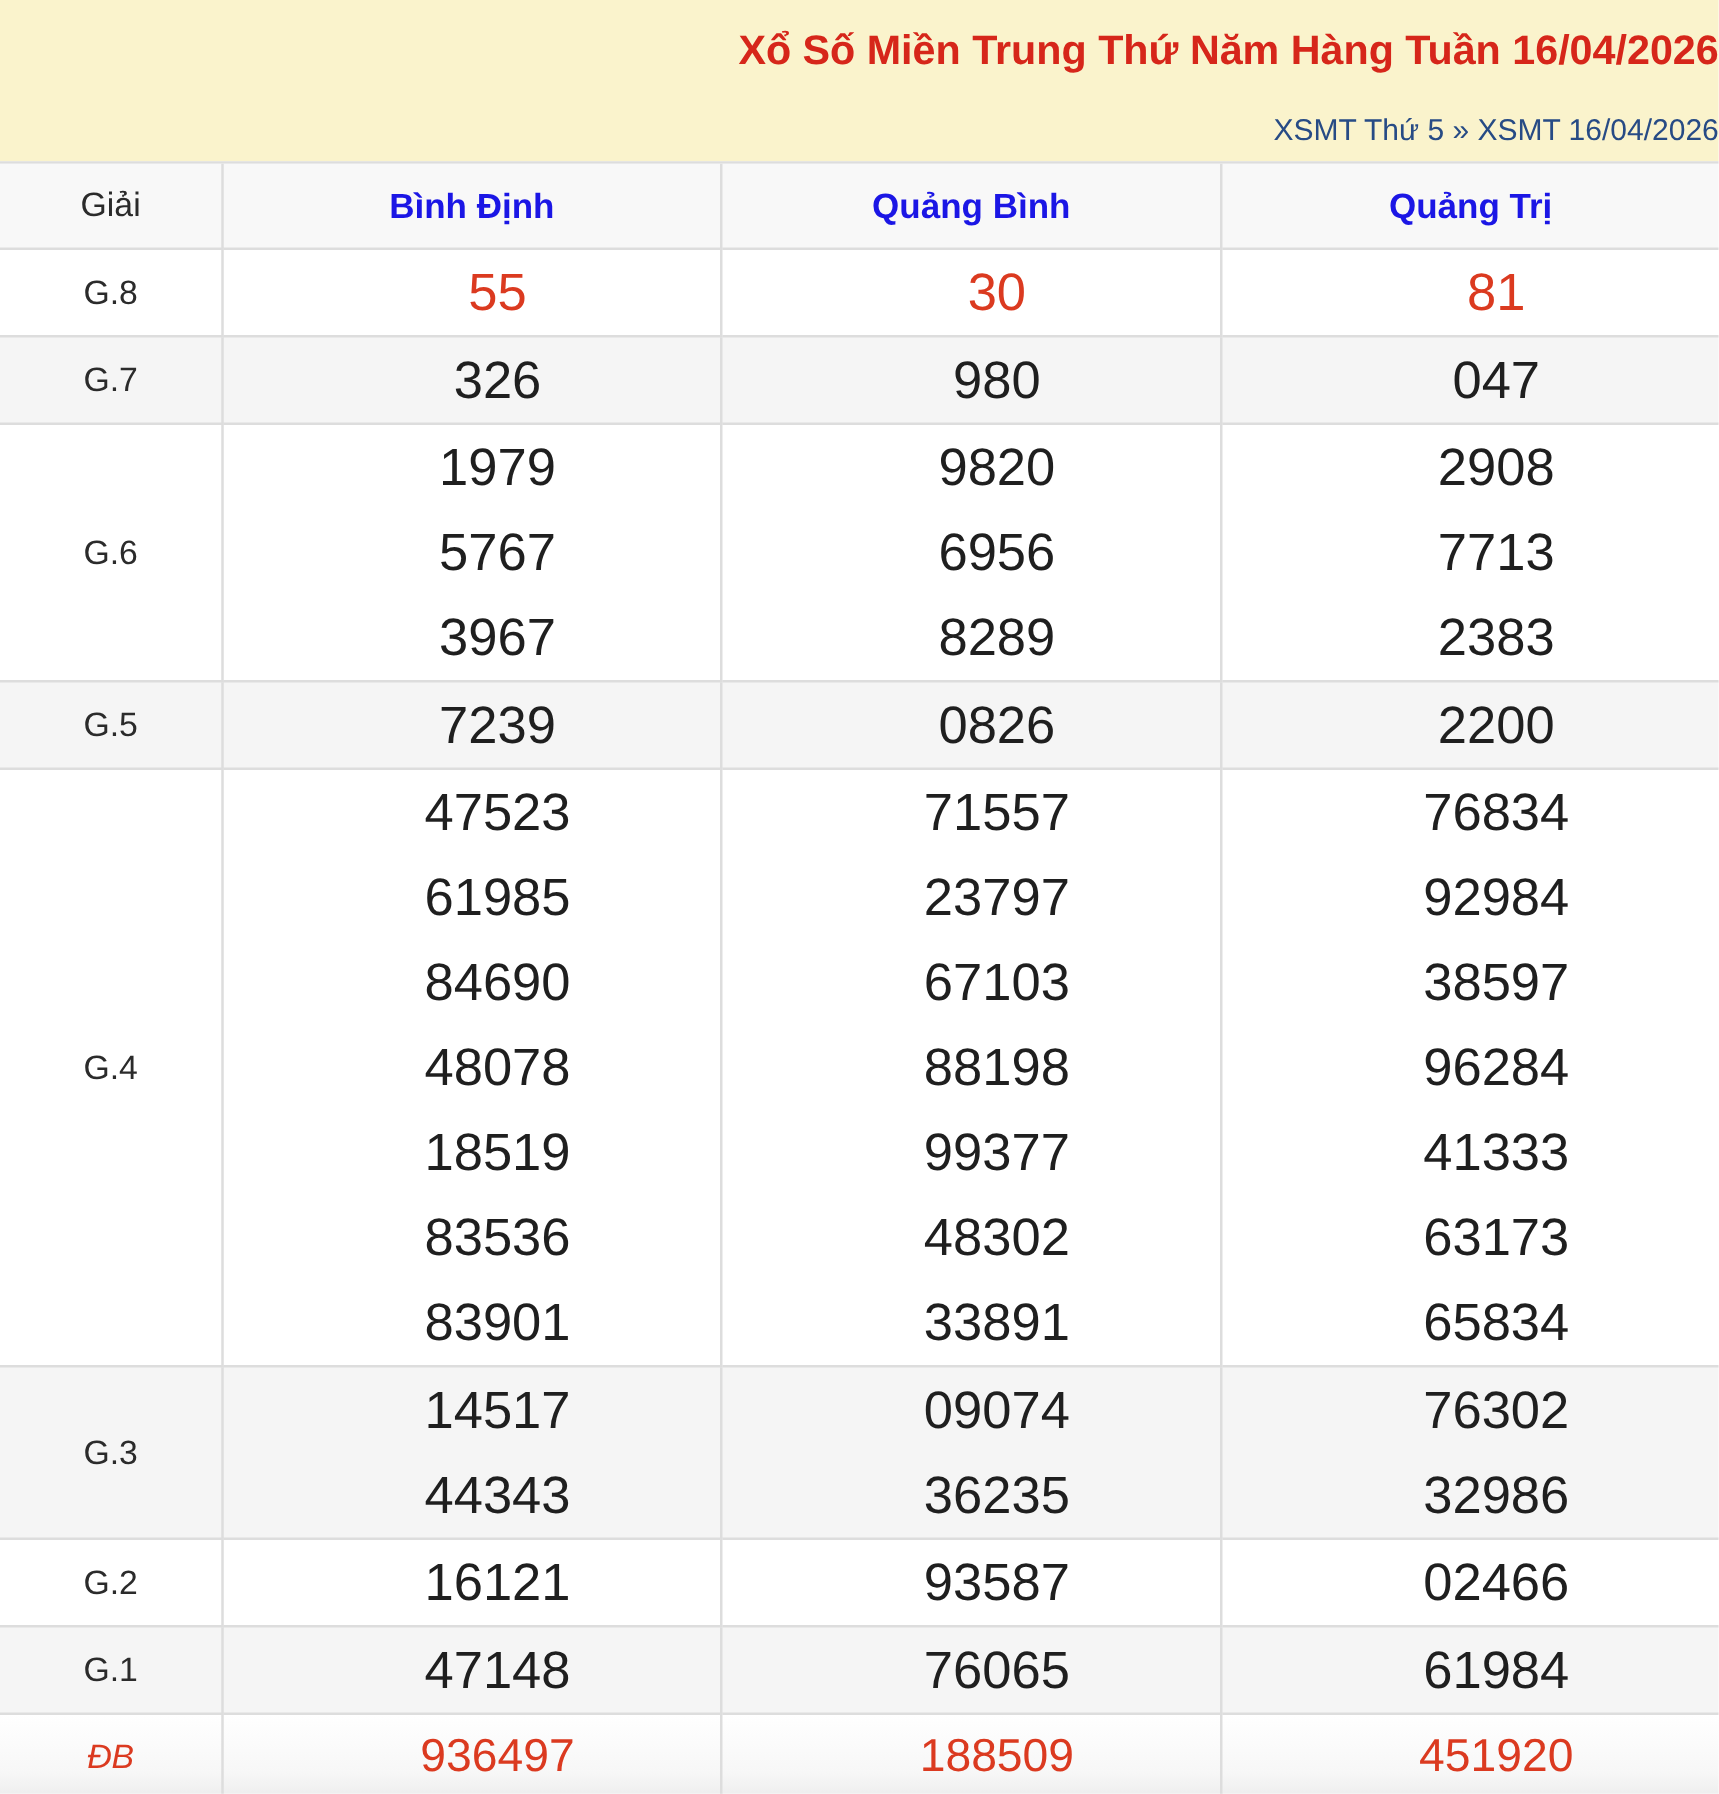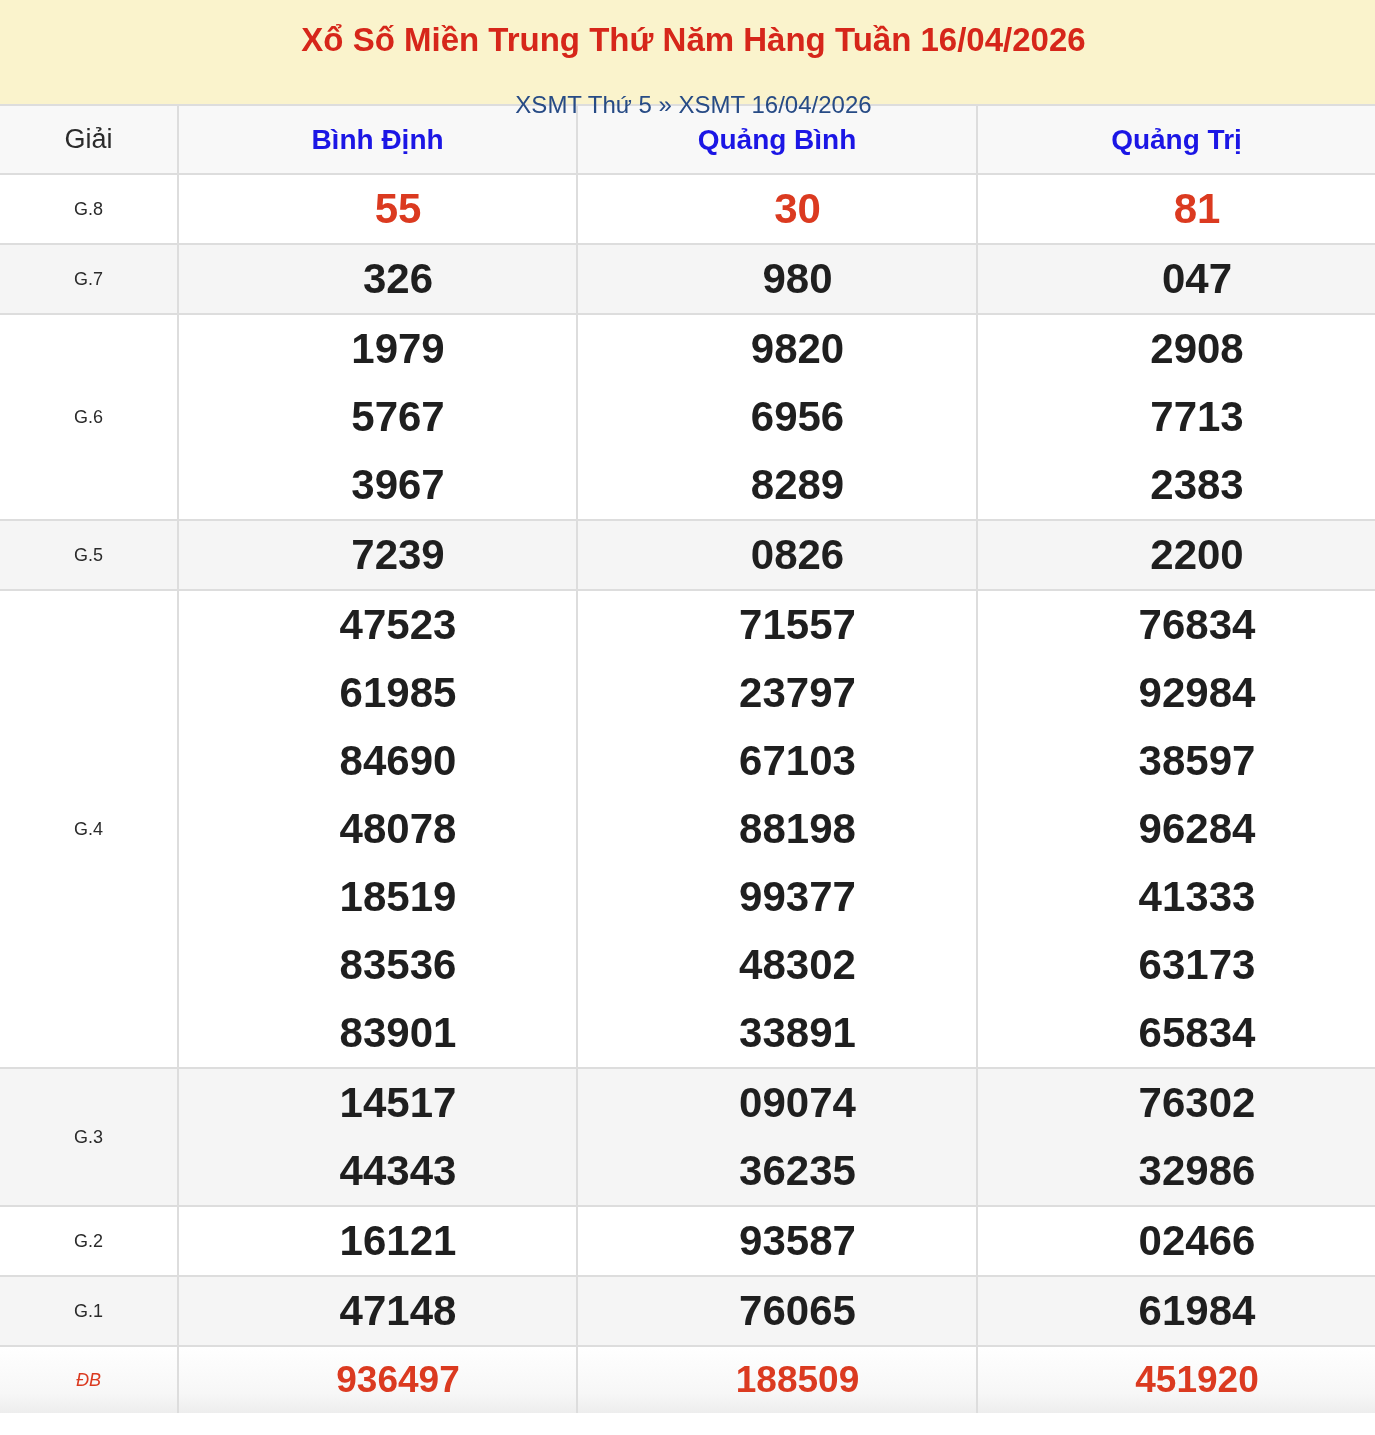--- a/index.html
+++ b/index.html
@@ -21,23 +21,23 @@
     background: #ffffff;
     font-family: "Liberation Sans", sans-serif;
   }
   body {
     width: 1375px;
     height: 1435px;
     overflow: hidden;
   }
   .banner {
     width: 100%;
-    height: 104px;
+    height: 129px;
     background: var(--banner-bg);
-    text-align: center;
+    text-align: right;
     padding-left: 12px;
   }
   .title {
     margin: 0;
     padding-top: 18px;
     font-size: 33px;
     line-height: 44px;
     font-weight: bold;
     color: var(--accent-red);
   }
@@ -72,26 +72,26 @@
   }
   th.prov {
     font-size: 28px;
     font-weight: bold;
     color: var(--link-blue);
     cursor: pointer;
   }
   tbody tr { background: #ffffff; }
   tbody tr.alt { background: var(--row-gray); }
   td.label {
-    font-size: 18px;
+    font-size: 27px;
     color: var(--label-black);
   }
   .num {
     font-size: 42px;
-    font-weight: bold;
+    font-weight: normal;
     line-height: 68px;
     color: var(--number-black);
     white-space: nowrap;
     margin-left: 41px;
   }
   tr.red .num { color: var(--number-red); }
   tr.special { background: linear-gradient(180deg, #ffffff 0%, #f7f7f7 70%, #ededed 100%); }
   tr.special .num {
     color: var(--number-red);
     font-size: 37px;

